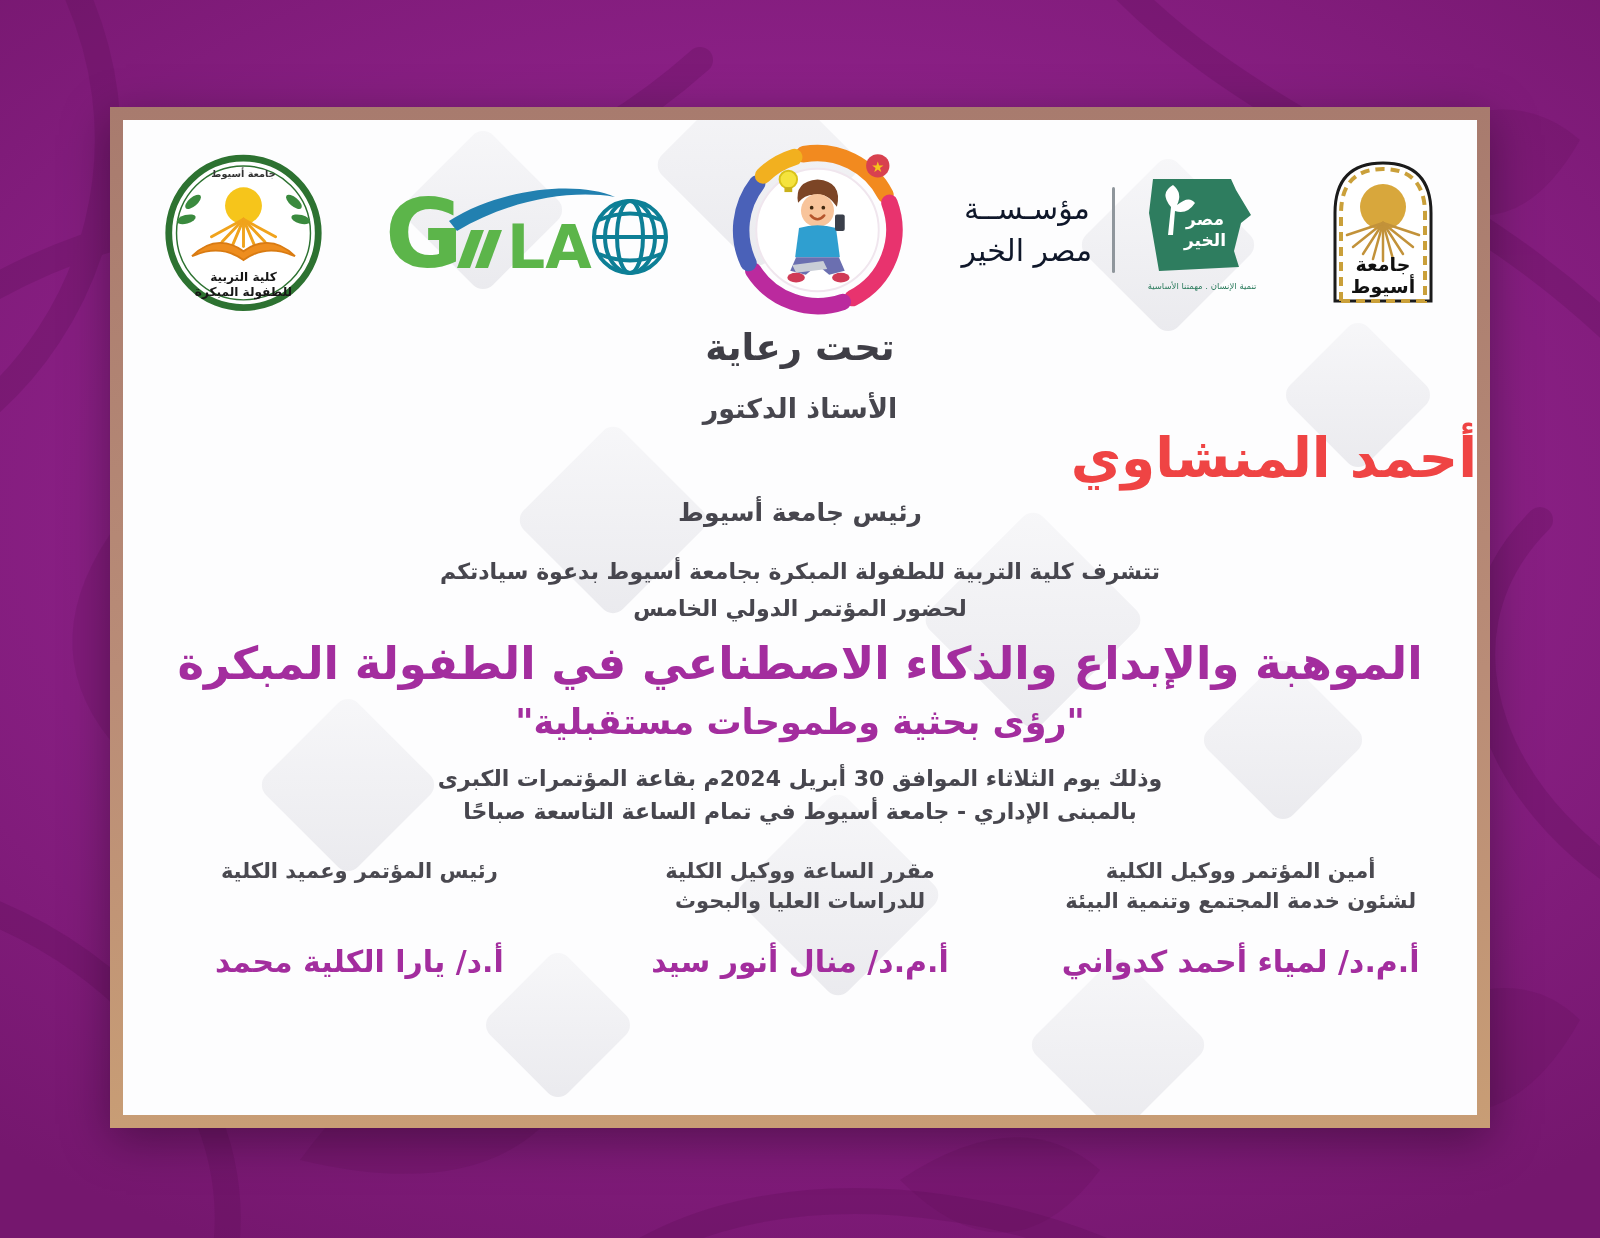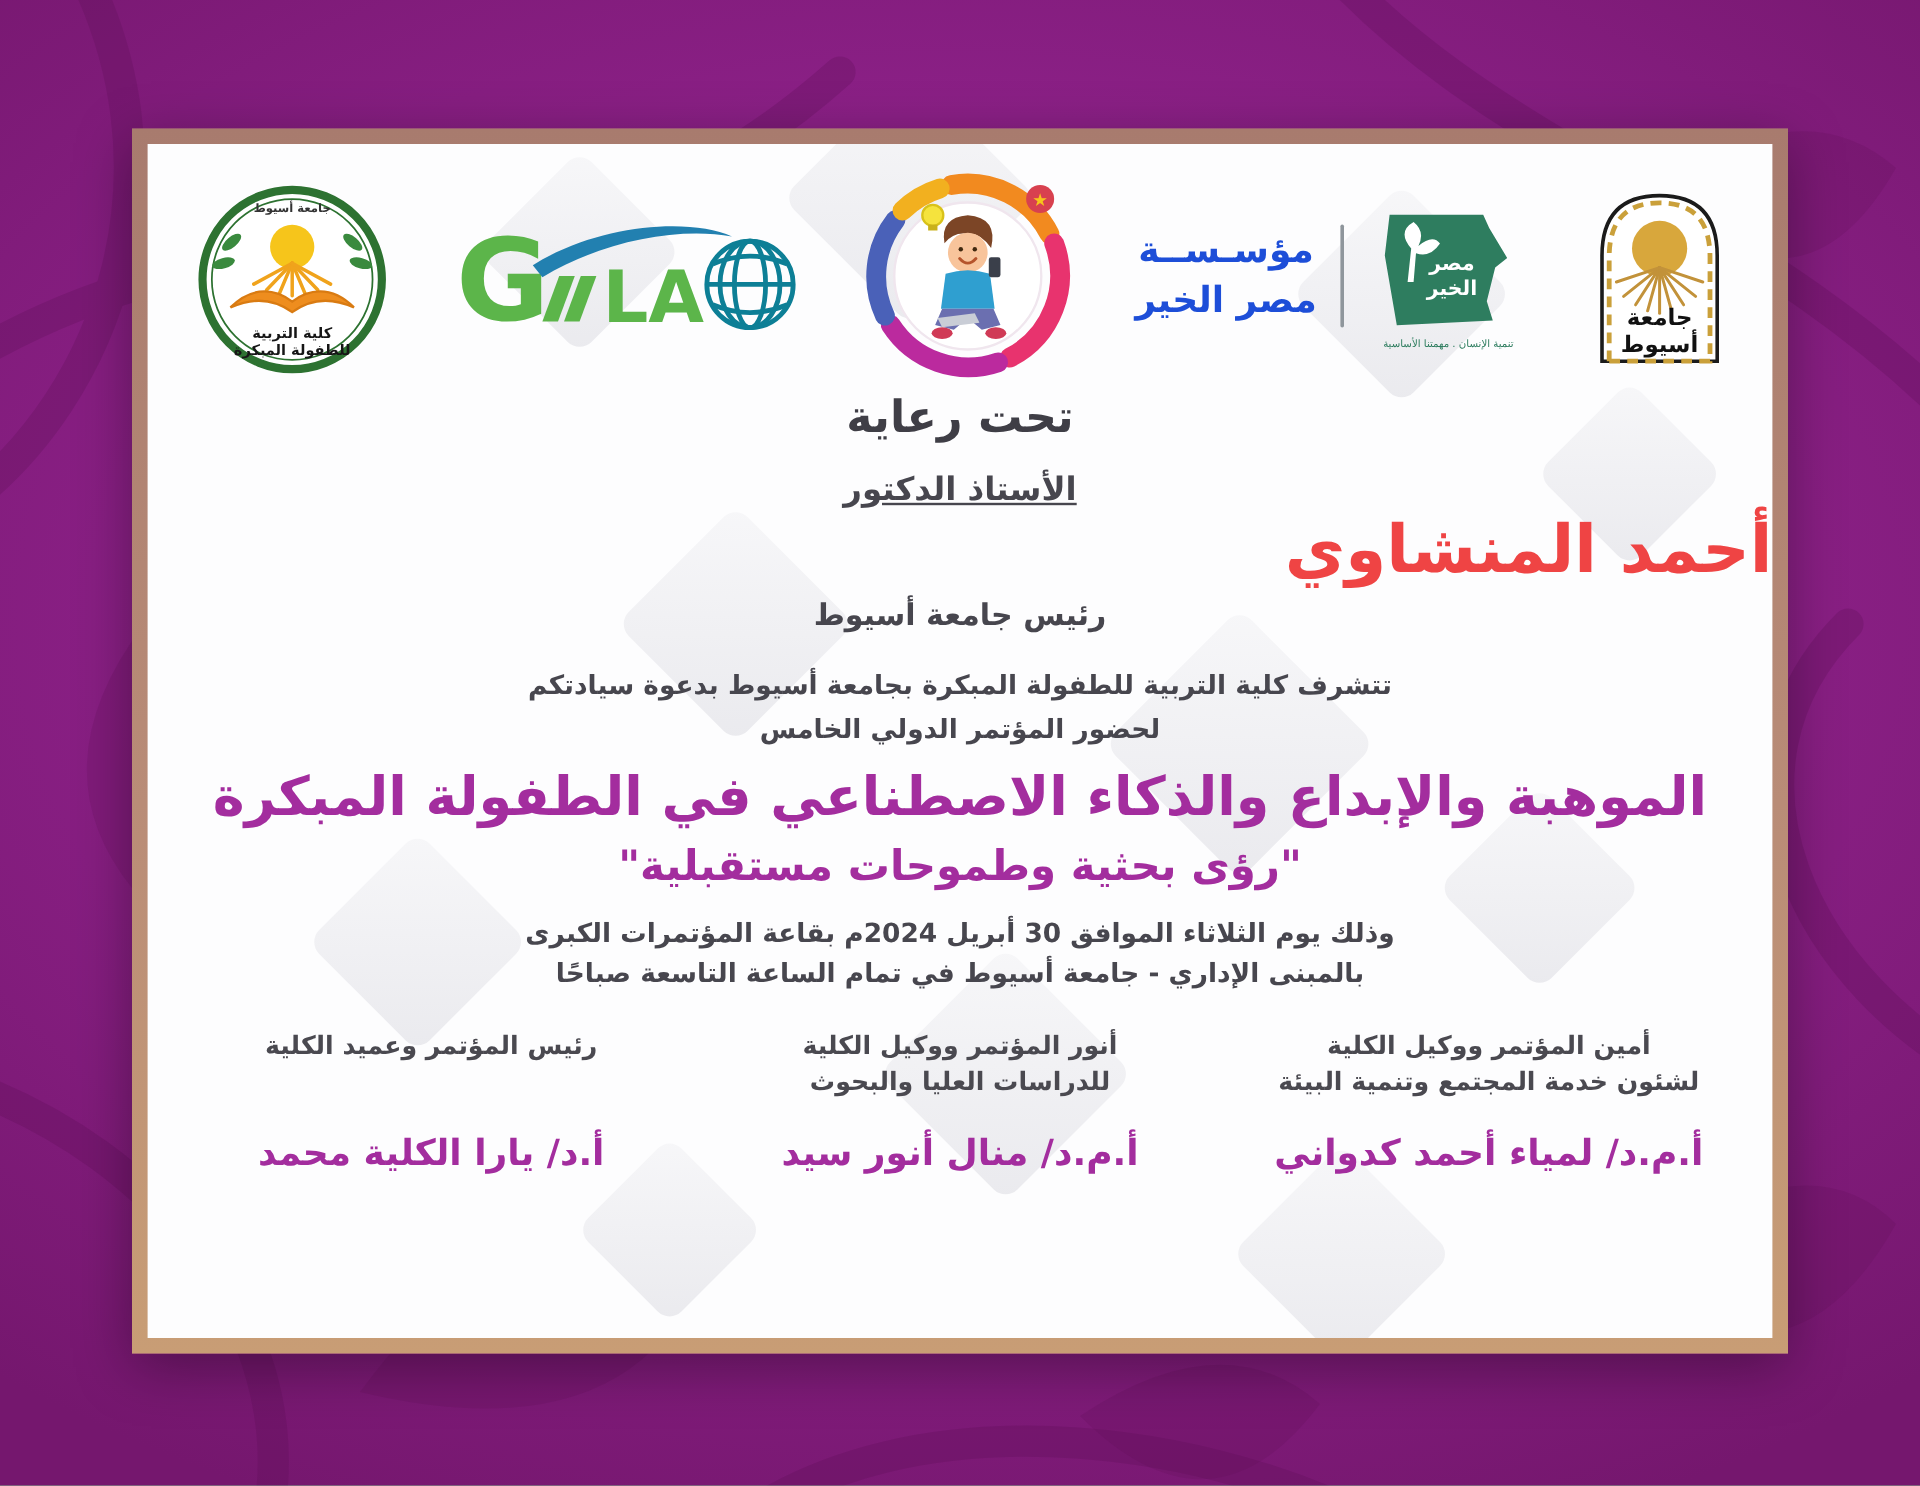--- a/index.html
+++ b/index.html
@@ -17,26 +17,26 @@
   }
   .card-inner {
     position:relative; width:100%; height:100%; background:#fdfdfe;
     overflow:hidden; direction:rtl; text-align:center; color:#47464e;
   }
   .wm { position:absolute; background:linear-gradient(135deg,#f7f7f9 0%,#eaeaee 100%);
         transform:rotate(45deg); border-radius:14px; }
   .logos-row { direction:ltr; display:flex; align-items:center; justify-content:space-between;
                padding:24px 38px 0 38px; height:196px; position:relative; }
   .mek-group { display:flex; align-items:center; direction:ltr; }
-  .mek-org { font-size:30px; font-weight:700; color:#1d4ed8; line-height:1.4; direction:rtl; white-space:nowrap; }
+  .mek-org { font-size:30px; font-weight:400; color:#0f172a; line-height:1.4; direction:rtl; white-space:nowrap; }
   .mek-divider { width:3px; height:86px; background:#8f969c; margin:0 20px; border-radius:2px; }
   .mek-map-wrap { display:flex; flex-direction:column; align-items:center; }
 
   .under   { position:relative; font-size:37px; font-weight:800; color:#3f3e46; margin-top:10px; }
-  .degree  { position:relative; font-size:27px; font-weight:700; margin-top:24px;text-decoration:underline; }
+  .degree  { position:relative; font-size:27px; font-weight:700; margin-top:24px; }
   .pname   { position:relative; font-size:55px; font-weight:800; color:#ef4444; margin-top:2px;text-align:right; }
   .prole   { position:relative; font-size:25px; font-weight:700; margin-top:8px; }
   .body-line { position:relative; font-size:22px; font-weight:700; color:#47464e; }
   .b1 { margin-top:32px; }  .b2 { margin-top:12px; }
   .ctitle { position:relative; font-size:45px; font-weight:800; color:#a32d9e; margin-top:16px; }
   .csub   { position:relative; font-size:35px; font-weight:800; color:#a32d9e; margin-top:12px; }
   .d1 { margin-top:24px; }  .d2 { margin-top:8px; }
   .sigs { position:relative; display:flex; justify-content:space-between; padding:0 16px; margin-top:32px; }
   .sig-col { flex:1; display:flex; flex-direction:column; align-items:center; }
   .sig-roles { height:84px; display:flex; flex-direction:column; justify-content:flex-start; }
@@ -211,21 +211,21 @@
       <div class="sigs">
         <div class="sig-col">
           <div class="sig-roles">
             <div class="sig-role">أمين المؤتمر ووكيل الكلية</div>
             <div class="sig-role">لشئون خدمة المجتمع وتنمية البيئة</div>
           </div>
           <div class="sig-name">أ.م.د/ لمياء أحمد كدواني</div>
         </div>
         <div class="sig-col">
           <div class="sig-roles">
-            <div class="sig-role">أنور المؤتمر ووكيل الكلية</div>
+            <div class="sig-role">مقرر الساعة ووكيل الكلية</div>
             <div class="sig-role">للدراسات العليا والبحوث</div>
           </div>
           <div class="sig-name">أ.م.د/ منال أنور سيد</div>
         </div>
         <div class="sig-col">
           <div class="sig-roles">
             <div class="sig-role">رئيس المؤتمر وعميد الكلية</div>
             <div class="sig-role"></div>
           </div>
           <div class="sig-name">أ.د/ يارا الكلية محمد</div>

